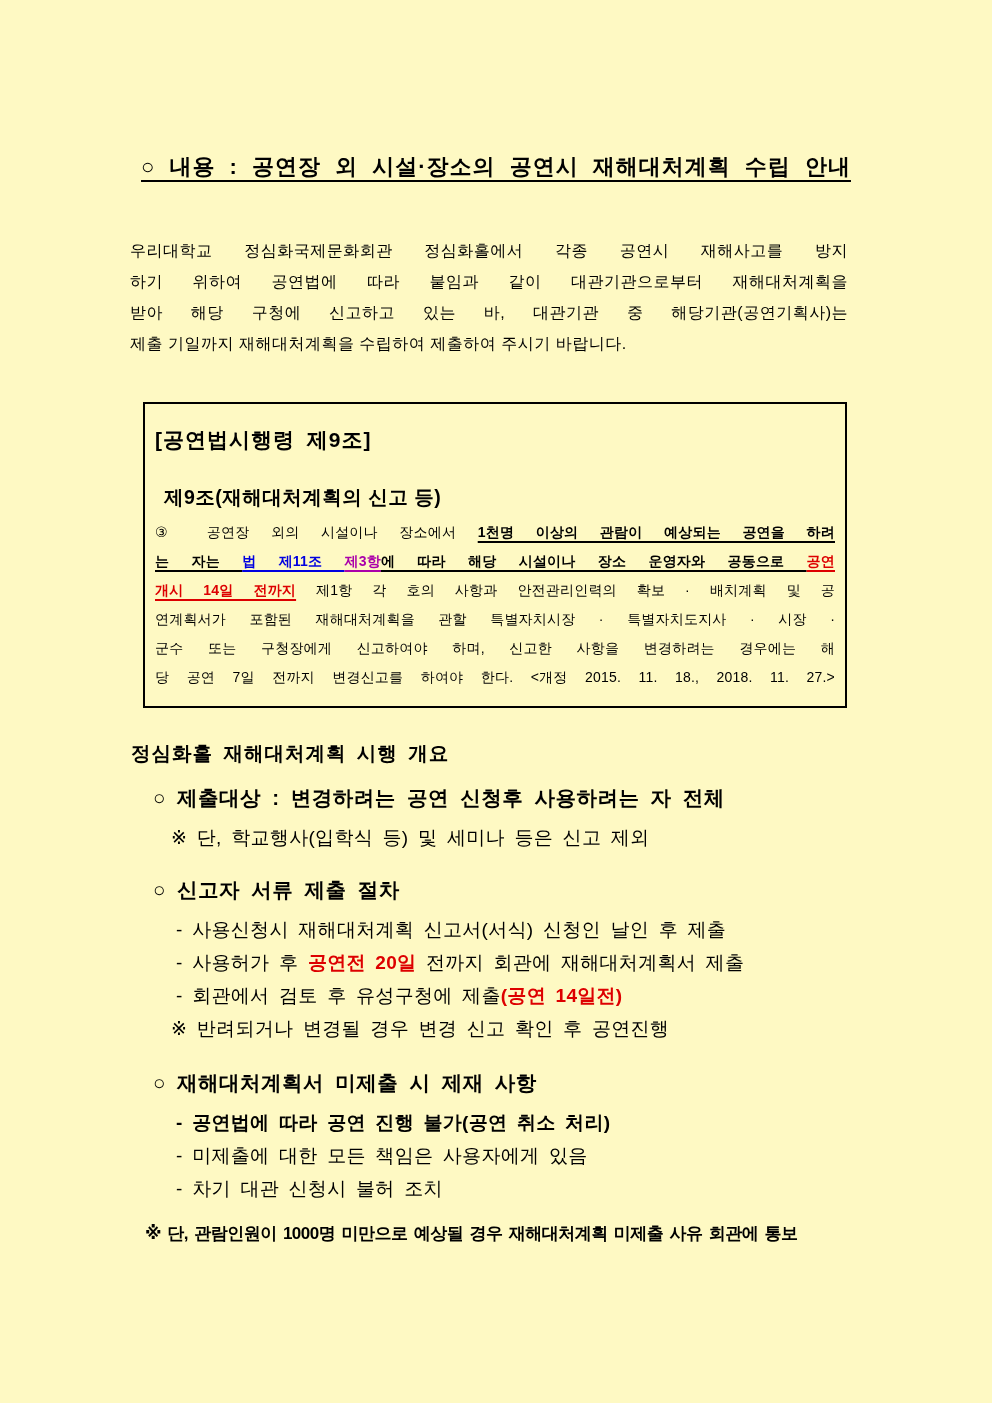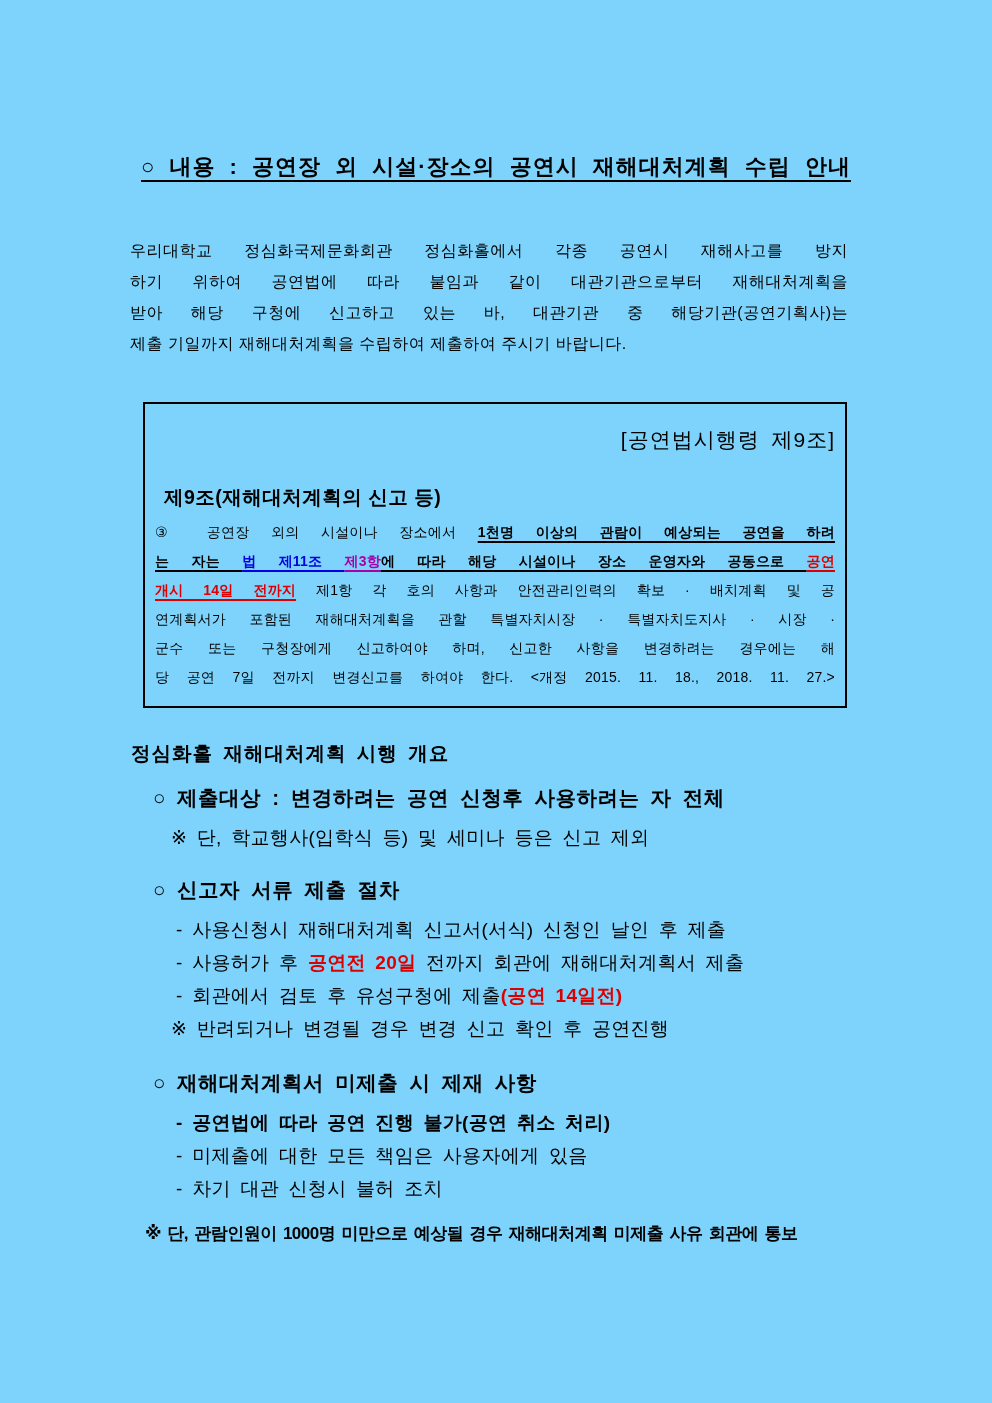--- a/index.html
+++ b/index.html
@@ -1,21 +1,21 @@
 <!DOCTYPE html>
 <html style="--accent-red: #dd0000; --accent-blue: #0000e0; --accent-purple: #aa00aa;"><head>
 <meta charset="utf-8">
 <style>
   html, body { margin: 0; padding: 0; background: #ffffff; }
   .page {
     position: relative;
     width: 992px;
     height: 1403px;
     margin: 0 auto;
-    background: #7dd3fc;
+    background: #fef9c3;
     color: #000;
     font-family: "Liberation Sans", "DejaVu Sans", sans-serif;
     overflow: hidden;
   }
 
   
   .doc-title-wrap {
     position: absolute;
     top: 152px; left: 0;
     width: 100%;
@@ -46,22 +46,22 @@
 
   
   .law-box {
     position: absolute;
     top: 402px; left: 143px;
     width: 680px;
     border: 2px solid #000;
     padding: 14px 10px 14px 10px;
   }
   .law-title {
-    text-align: right;
-    font-weight: normal;
+    text-align: left;
+    font-weight: bold;
     font-size: 21px;
     letter-spacing: 1px;
     word-spacing: 5px;
     margin: 8px 0 30px 0;
   }
   .law-heading {
     font-weight: bold;
     font-size: 19.5px;
     letter-spacing: 0.5px;
     margin: 0 0 7px 9px;

